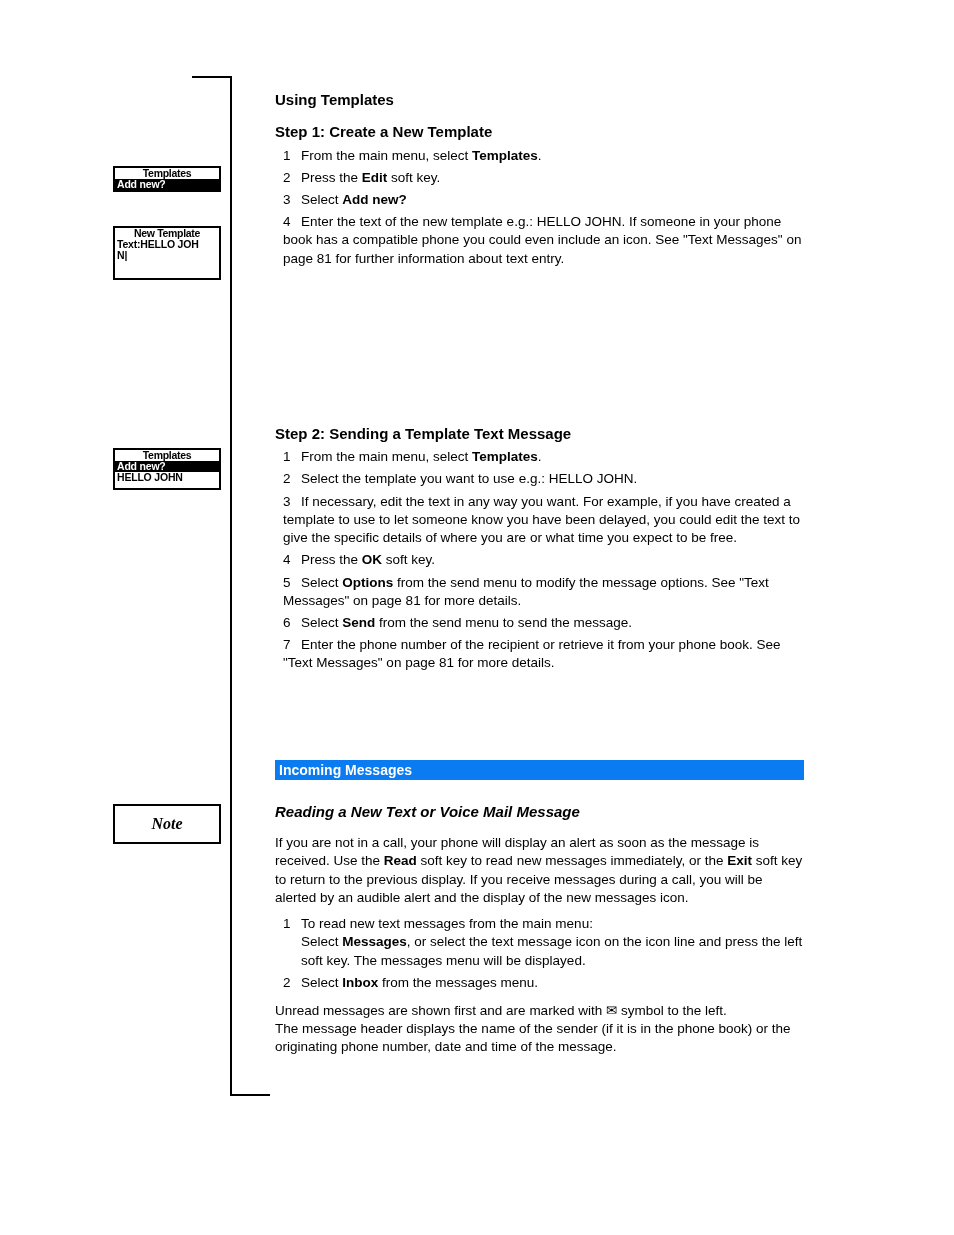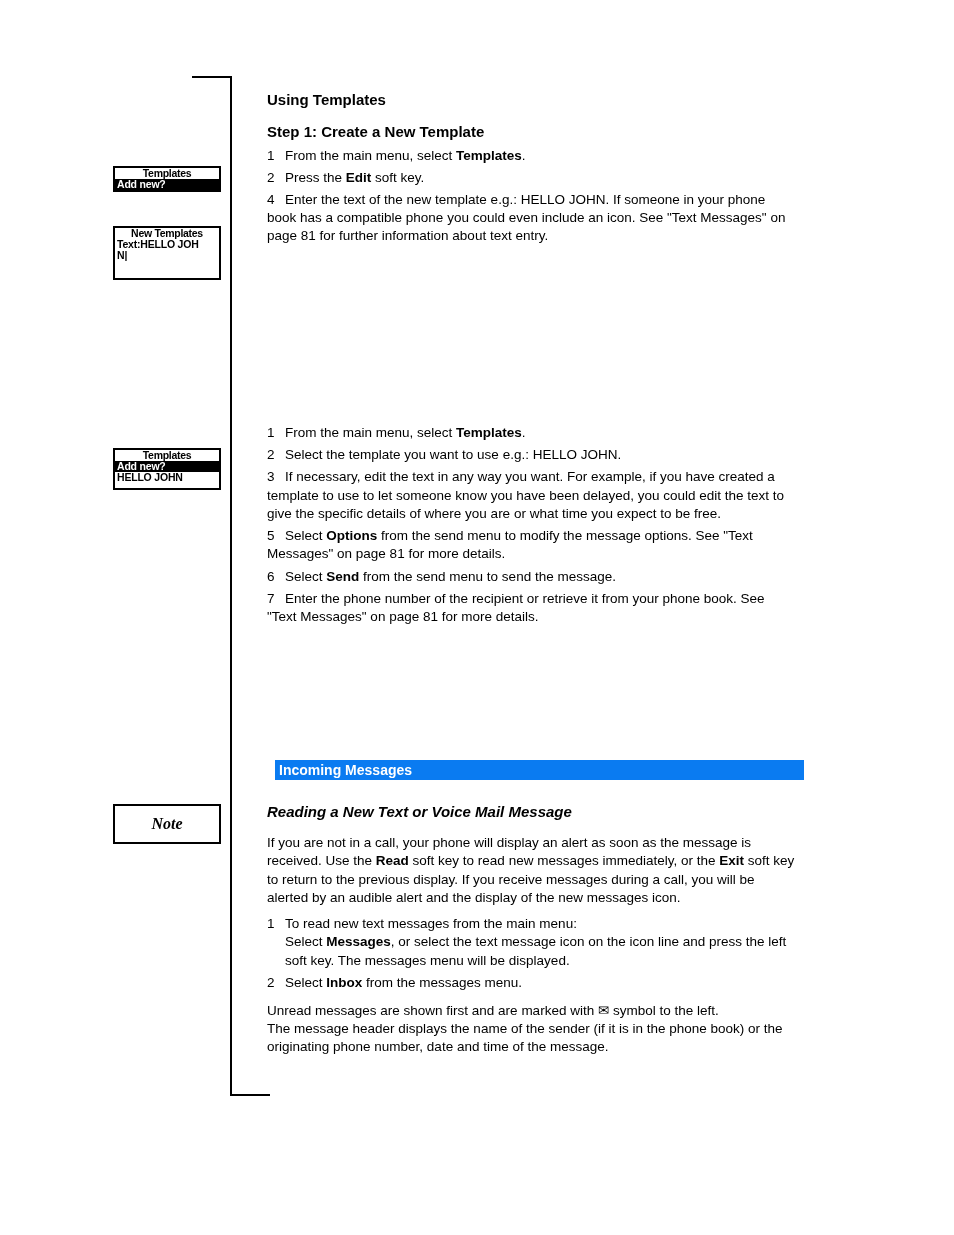--- a/index.html
+++ b/index.html
@@ -86,21 +86,21 @@
     justify-content:center;
     font-style: italic;
     font-weight: 700;
     font-family: "Times New Roman", serif;
     font-size: 16px;
   }
 
   
   .col {
     position: absolute;
-    left: 267px;
+    left: 275px;
     width: 530px;
     font-size: 13.5px;
     line-height: 1.35;
   }
 
   h2.step {
     font-family: Arial, sans-serif;
     font-weight: 700;
     font-size: 15px;
     margin-bottom: 4px;
@@ -117,42 +117,42 @@
     font-weight: 700;
     font-size: 14px;
     display: flex;
     align-items: center;
     padding-left: 4px;
   }
 
   .softkey { font-weight: 700; }
   .menuopt { font-weight: 700; }
 
-  ul.indent { list-style: none; padding-left: 0; }
+  ul.indent { list-style: none; padding-left: 0; margin-left: 8px; }
   ul.indent li { margin-bottom: 4px; }
 
   .num { display:inline-block; width: 18px; }
 
 </style>
 </head>
 <body>
 
 <div class="page">
 
   <div class="top-cap"></div>
   <div class="vline"></div>
   <div class="bottom-cap"></div>
 
   <div class="lcd lcd1">
     <div class="title">Templates</div>
     <div class="row sel">Add new?</div>
   </div>
 
   <div class="lcd lcd2">
-    <div class="title">New Templates</div>
+    <div class="title">New Template</div>
     <div class="row">Text:HELLO JOH</div>
     <div class="row">N|</div>
   </div>
 
   <div class="lcd lcd3">
     <div class="title">Templates</div>
     <div class="row sel">Add new?</div>
     <div class="row">HELLO JOHN</div>
   </div>
 
@@ -161,29 +161,32 @@
   </div>
 
   <div class="col" style="top:90px;">
     <h2 class="step">Using Templates</h2>
     <div style="height:8px"></div>
     <h2 class="step">Step 1: Create a New Template</h2>
 
     <ul class="indent">
       <li><span class="num">1</span><span>From the main menu, select </span><span class="menuopt">Templates</span>.</li>
       <li><span class="num">2</span><span>Press the </span><span class="softkey">Edit</span><span> soft key.</span></li>
+      <li><span class="num">3</span><span>Select </span><span class="menuopt">Add new?</span></li>
       <li><span class="num">4</span><span>Enter the text of the new template e.g.: HELLO JOHN. If someone in your phone book has a compatible phone you could even include an icon. See "Text Messages" on page 81 for further information about text entry.</span></li>
     </ul>
   </div>
 
   <div class="col" style="top:424px;">
+    <h2 class="step">Step 2: Sending a Template Text Message</h2>
     <ul class="indent">
       <li><span class="num">1</span><span>From the main menu, select </span><span class="menuopt">Templates</span>.</li>
       <li><span class="num">2</span><span>Select the template you want to use e.g.: HELLO JOHN.</span></li>
       <li><span class="num">3</span><span>If necessary, edit the text in any way you want. For example, if you have created a template to use to let someone know you have been delayed, you could edit the text to give the specific details of where you are or what time you expect to be free.</span></li>
+      <li><span class="num">4</span><span>Press the </span><span class="softkey">OK</span><span> soft key.</span></li>
       <li><span class="num">5</span><span>Select </span><span class="menuopt">Options</span><span> from the send menu to modify the message options. See "Text Messages" on page 81 for more details.</span></li>
       <li><span class="num">6</span><span>Select </span><span class="menuopt">Send</span><span> from the send menu to send the message.</span></li>
       <li><span class="num">7</span><span>Enter the phone number of the recipient or retrieve it from your phone book. See "Text Messages" on page 81 for more details.</span></li>
     </ul>
   </div>
 
   <div class="bluebar">
     <span>Incoming Messages</span>
   </div>
 

